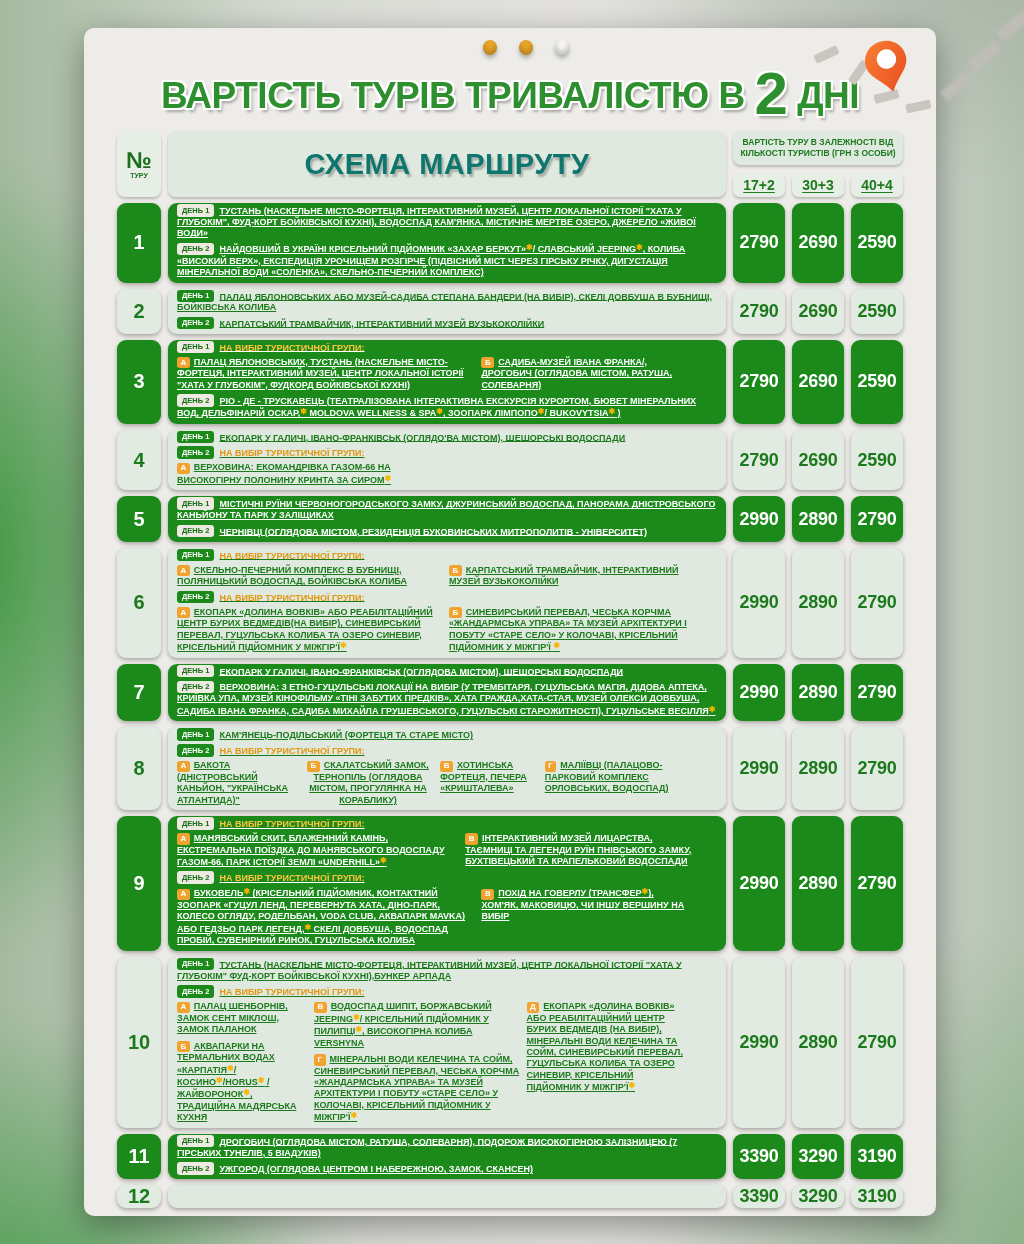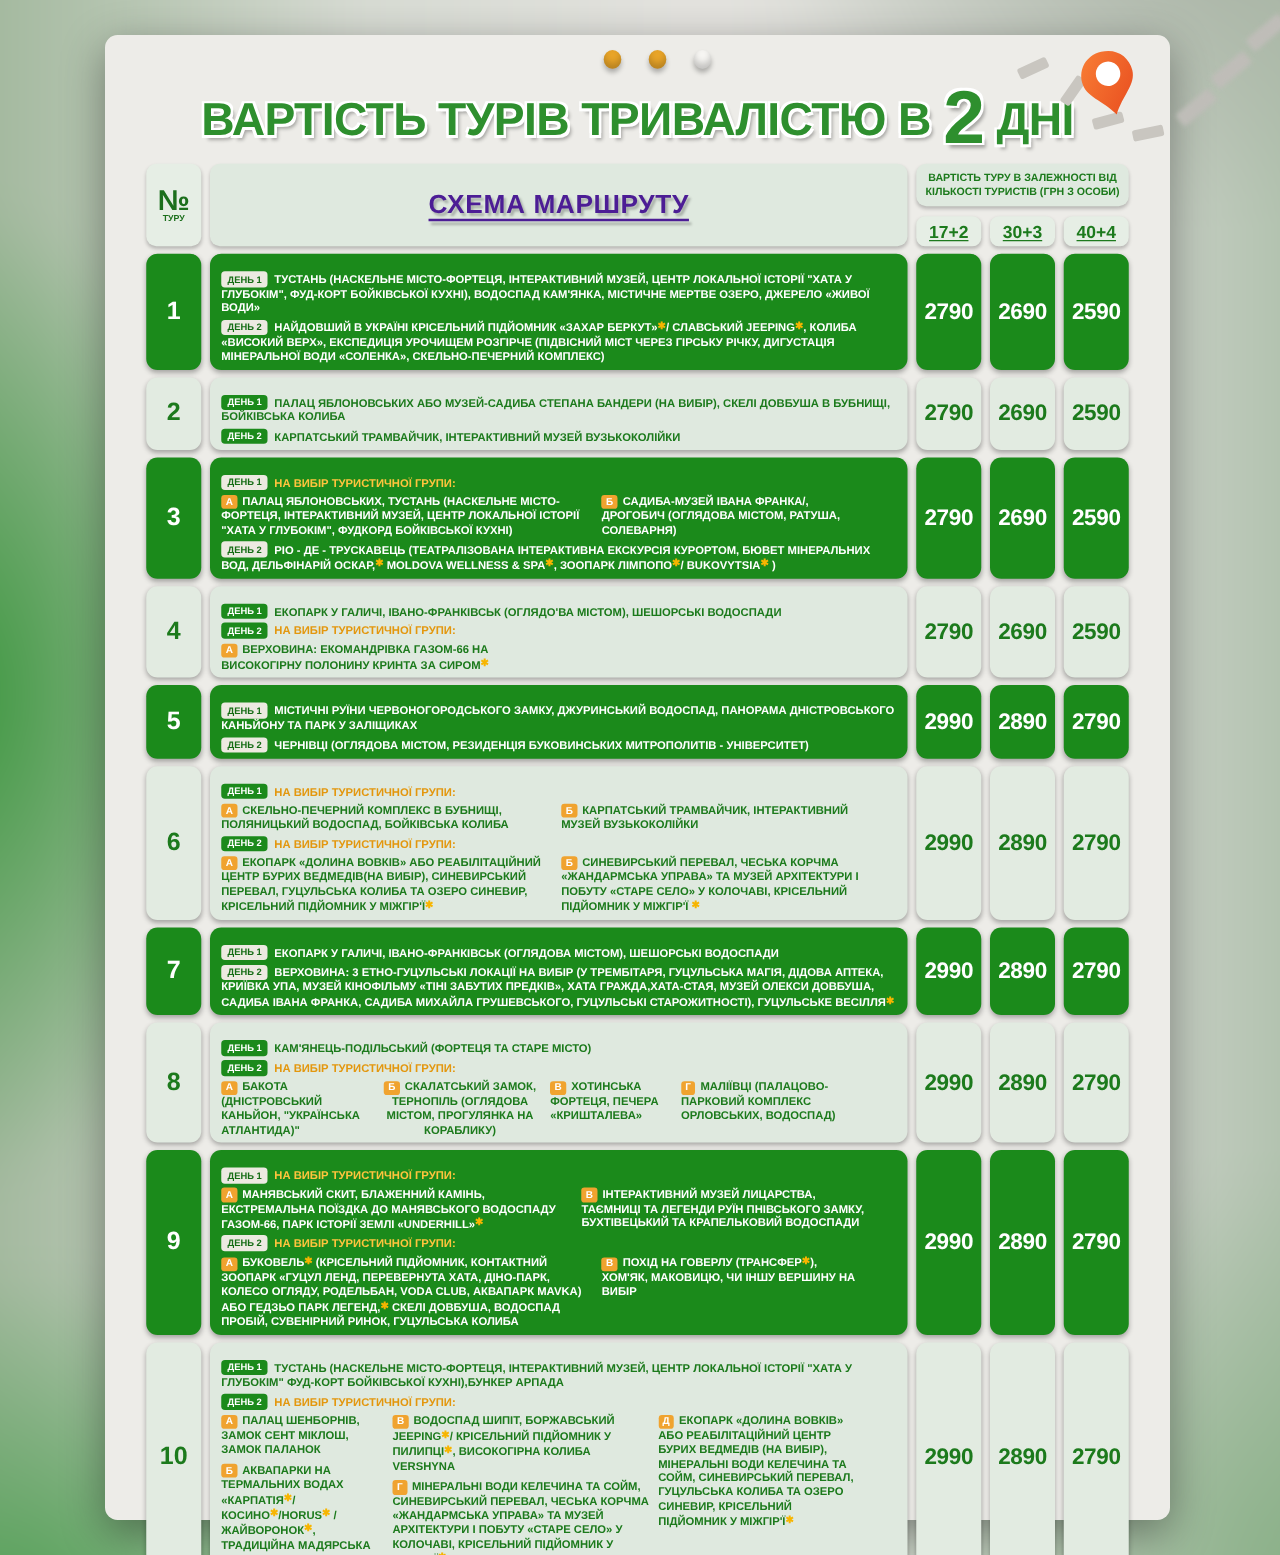--- a/index.html
+++ b/index.html
@@ -33,37 +33,37 @@
   .title .big{font-size:60px;vertical-align:-6px;}
 
   
   .thead{display:flex;gap:7px;margin-top:6px;}
   .hbox{box-shadow:0 2px 3px rgba(0,0,0,.22);}
   .num-h{width:44px;height:66px;background:#e6eee5;border-radius:8px;display:flex;flex-direction:column;
     align-items:center;justify-content:center;color:#1c6f1c;}
   .num-h .no{font-size:23px;font-weight:800;line-height:1;}
   .num-h .sub{font-size:7px;font-weight:800;}
   .route-h{flex:1;height:66px;background:#dfe9df;border-radius:8px;display:flex;align-items:center;justify-content:center;}
-  .route-h span{font-size:21px;font-weight:800;color:#4c1d95;text-decoration:underline;
+  .route-h span{font-size:29px;font-weight:800;color:#0f766e;
     text-underline-offset:5px;text-shadow:2px 3px 2px rgba(0,0,0,.25);letter-spacing:.5px;}
   .price-h{width:170px;display:flex;flex-direction:column;gap:8px;}
   .price-h .top{background:#dfe9df;border-radius:8px;padding:3px 5px;flex:1;display:flex;align-items:center;
     text-align:center;font-size:8.5px;font-weight:800;color:#1c7a1c;line-height:1.25;box-shadow:0 2px 3px rgba(0,0,0,.22);}
   .cols3{display:flex;gap:7px;}
   .colbox{width:52px;height:24px;background:#e6eee5;border-radius:7px;display:flex;align-items:center;
     justify-content:center;font-size:14px;font-weight:800;color:#1d7a1d;text-decoration:underline;
     text-underline-offset:2px;box-shadow:0 2px 3px rgba(0,0,0,.22);}
 
   
   #rows{display:flex;flex-direction:column;gap:6px;margin-top:6px;}
   .row{display:flex;gap:7px;align-items:stretch;}
   .num-cell{width:44px;border-radius:9px;display:flex;align-items:center;justify-content:center;
     font-weight:800;font-size:20px;box-shadow:0 2px 4px rgba(0,0,0,.3);flex:none;}
-  .desc-cell{flex:1;border-radius:9px;padding:14px 9px 4px;box-shadow:0 2px 4px rgba(0,0,0,.3);
-    font-size:9px;font-weight:700;line-height:1.27;}
+  .desc-cell{flex:1;border-radius:9px;padding:1px 9px 4px;box-shadow:0 2px 4px rgba(0,0,0,.3);
+    font-size:9px;font-weight:700;line-height:1.27;text-decoration:underline;}
   .price-cell{width:52px;border-radius:9px;display:flex;align-items:center;justify-content:center;
     font-weight:800;font-size:18px;box-shadow:0 2px 4px rgba(0,0,0,.3);flex:none;letter-spacing:-.3px;}
   .row.green .num-cell,.row.green .desc-cell,.row.green .price-cell{background:#1b8a1b;color:#fff;}
   .row.light .num-cell,.row.light .desc-cell,.row.light .price-cell{background:#dfe9df;color:#1c7a1c;}
   .row.light .price-cell,.row.light .num-cell{background:#e2ebe1;}
 
   .block+.block{margin-top:3px;}
   .day-badge{display:inline-block;font-size:7.5px;font-weight:800;padding:1.5px 5px;border-radius:3px;
     margin-right:5px;vertical-align:1px;}
   .row.green .day-badge{background:#eceae1;color:#156d15;}
@@ -299,20 +299,21 @@
                 </div></div>
             </div>
             <div class="price-cell">2990</div>
             <div class="price-cell">2890</div>
             <div class="price-cell">2790</div>
           </div>
           <div class="row green">
             <div class="num-cell">11</div>
             <div class="desc-cell">
               <div class="block"><span class="day-badge">ДЕНЬ 1</span><span class="day-text">ДРОГОБИЧ (ОГЛЯДОВА МІСТОМ, РАТУША, СОЛЕВАРНЯ), ПОДОРОЖ ВИСОКОГІРНОЮ ЗАЛІЗНИЦЕЮ (7 ГІРСЬКИХ ТУНЕЛІВ, 5 ВІАДУКІВ)</span></div>
+              <div class="block"><span class="day-badge">ДЕНЬ 2</span><span class="day-text">УЖГОРОД (ОГЛЯДОВА ЦЕНТРОМ І НАБЕРЕЖНОЮ, ЗАМОК, СКАНСЕН)</span></div>
             </div>
             <div class="price-cell">3390</div>
             <div class="price-cell">3290</div>
             <div class="price-cell">3190</div>
           </div>
           <div class="row light">
             <div class="num-cell">12</div>
             <div class="desc-cell"></div>
             <div class="price-cell">3390</div>
             <div class="price-cell">3290</div>

